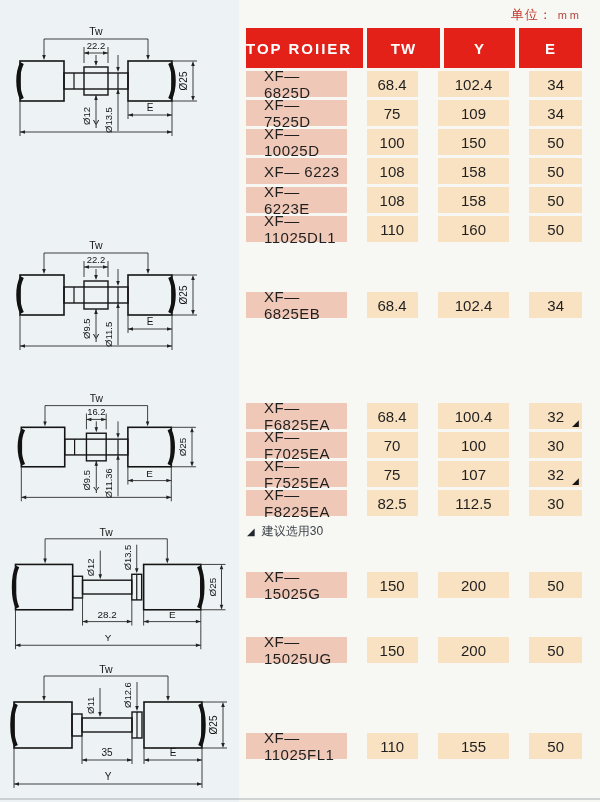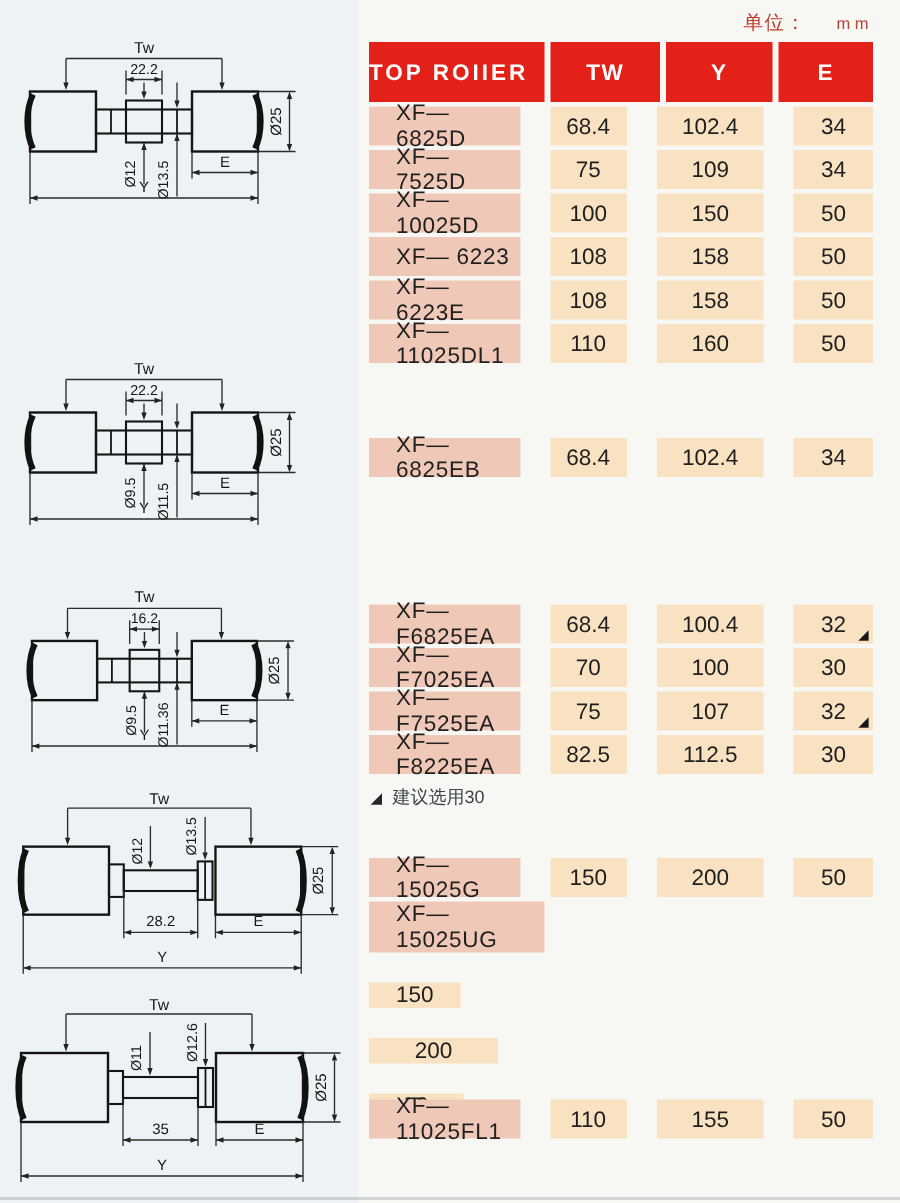--- a/index.html
+++ b/index.html
@@ -7,21 +7,21 @@
     width:600px;height:802px;position:relative;overflow:hidden;
     background:#edf2f4;
     font-family:"Liberation Sans", sans-serif;
     -webkit-font-smoothing:antialiased;
   }
   .right-bg{position:absolute;left:239px;top:0;width:361px;height:802px;background:#f7f8f4;}
   .scan-edge{position:absolute;left:0;bottom:2px;width:100%;height:2px;background:#aeb4b6;opacity:.55;}
 
   
   .unit{position:absolute;top:6px;right:18px;color:#c2392b;font-size:13px;letter-spacing:1px;}
-  .unit .mm{font-size:11px;letter-spacing:3px;margin-left:20px;color:#b5433a;}
+  .unit .mm{font-size:11px;letter-spacing:3px;margin-left:5px;color:#b5433a;}
 
   
   .thead{position:absolute;left:246px;top:28px;display:flex;gap:4px;height:40px;}
   .hc{background:var(--red,#e32119);color:#fff;font-weight:bold;font-size:15px;
       display:flex;align-items:center;justify-content:center;letter-spacing:1px;}
   .hc-name{width:117px;justify-content:flex-start;box-sizing:border-box;letter-spacing:2px;}
   .hc-tw{width:73px;} .hc-y{width:71px;} .hc-e{width:63px;}
 
   .trow{position:absolute;left:246px;display:flex;gap:20px;height:26px;width:336px;}
   .cell{display:flex;align-items:center;font-size:15px;color:#1f1f1f;box-sizing:border-box;}
@@ -126,21 +126,21 @@
       <div class="cell c-tw">82.5</div>
       <div class="cell c-y">112.5</div>
       <div class="cell c-e">30</div>
     </div>
     <div class="trow" style="top: 572px;">
       <div class="cell c-name">XF— 15025G</div>
       <div class="cell c-tw">150</div>
       <div class="cell c-y">200</div>
       <div class="cell c-e">50</div>
     </div>
-    <div class="trow" style="top: 601px; flex-direction: column;">
+    <div class="trow" style="top: 637px;">
       <div class="cell c-name">XF— 15025UG</div>
       <div class="cell c-tw">150</div>
       <div class="cell c-y">200</div>
       <div class="cell c-e">50</div>
     </div>
     <div class="trow" style="top: 733px;">
       <div class="cell c-name">XF— 11025FL1</div>
       <div class="cell c-tw">110</div>
       <div class="cell c-y">155</div>
       <div class="cell c-e">50</div>

